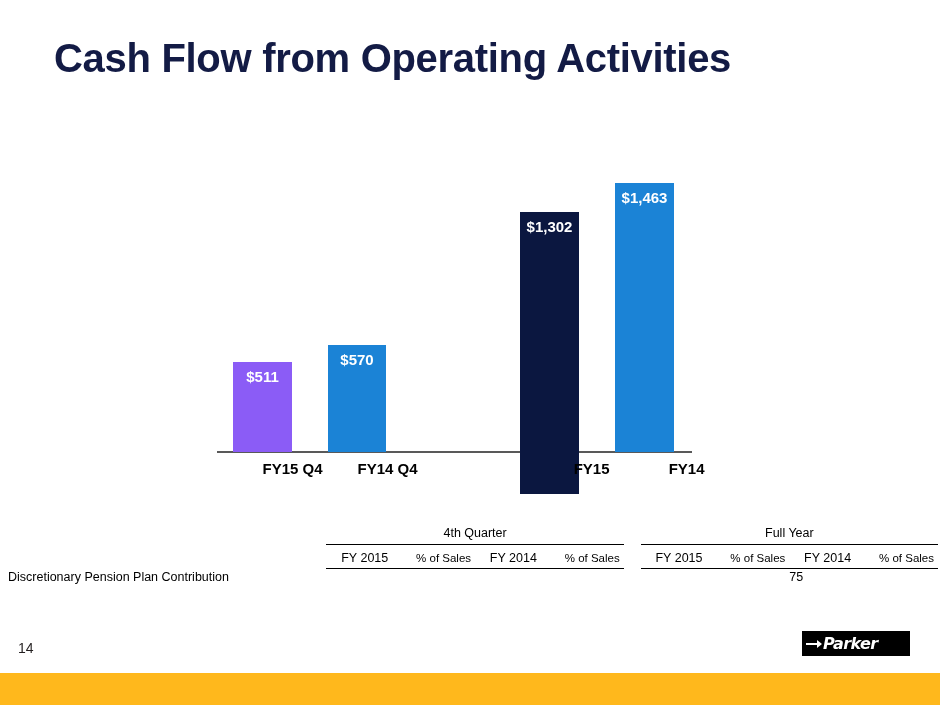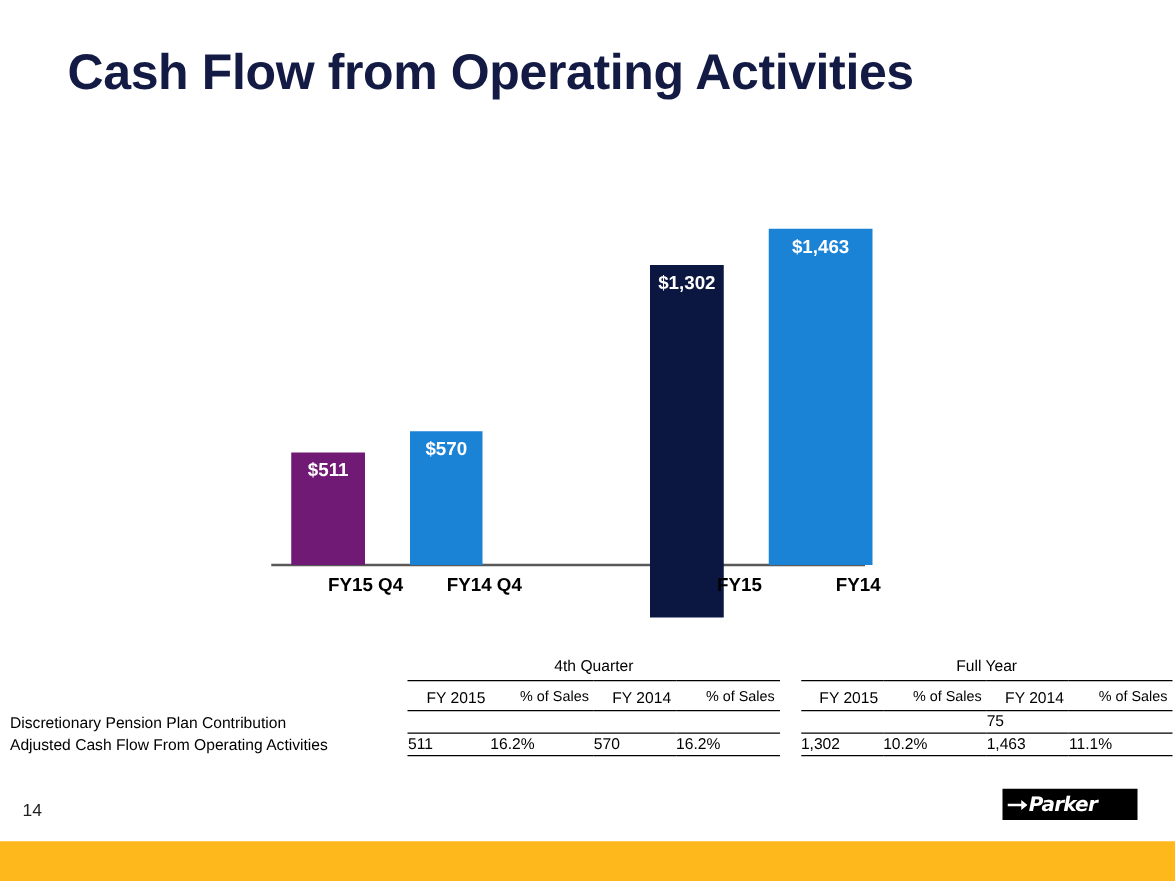--- a/index.html
+++ b/index.html
@@ -172,30 +172,30 @@
 <body>
 
 <div id="slide-title">Cash Flow from Operating Activities</div>
 
 <div id="chart-area">
   <div class="plot"></div>
 </div>
 
 <div class="axis-line"></div>
 
-<div class="bar" id="bar-0" style="position: absolute; left: 233px; width: 59px; height: 90px; top: 362px; background: #701a75;">
+<div class="bar" id="bar-0" style="position: absolute; left: 233px; width: 59px; height: 90px; top: 362px; background: #8b5cf6;">
   <span class="bar-label">$511</span>
 </div>
 <div class="bar" id="bar-1" style="position: absolute; left: 328px; width: 58px; height: 107px; top: 345px; background: rgb(27, 131, 214);">
   <span class="bar-label">$570</span>
 </div>
 <div class="bar" id="bar-2" style="position: absolute; left: 520px; width: 59px; height: 282px; top: 212px; background: rgb(11, 23, 64);">
   <span class="bar-label">$1,302</span>
 </div>
-<div class="bar" id="bar-3" style="position: absolute; left: 615px; width: 83px; height: 269px; top: 183px; background: rgb(27, 131, 214);">
+<div class="bar" id="bar-3" style="position: absolute; left: 615px; width: 59px; height: 269px; top: 183px; background: rgb(27, 131, 214);">
   <span class="bar-label">$1,463</span>
 </div>
 
 <div class="cat-label" id="cat-0" style="left: 202.5px;">FY15 Q4</div>
 <div class="cat-label" id="cat-1" style="left: 297.5px;">FY14 Q4</div>
 <div class="cat-label" id="cat-2" style="left: 489.5px;">FY15</div>
 <div class="cat-label" id="cat-3" style="left: 584.5px;">FY14</div>
 
 <div id="data-table">
   <table class="fin">
@@ -244,32 +244,20 @@
       <td></td>
       <td></td>
       <td></td>
       <td></td>
       <td></td>
       <td></td>
       <td>75</td>
       <td></td>
     </tr>
 
-    <tr class="totalrow">
-      <td>Adjusted Cash Flow From Operating Activities</td>
-      <td class="rule-top rule-bot">511</td>
-      <td class="rule-top rule-bot">16.2%</td>
-      <td class="rule-top rule-bot">570</td>
-      <td class="rule-top rule-bot">16.2%</td>
-      <td></td>
-      <td class="rule-top rule-bot">1,302</td>
-      <td class="rule-top rule-bot">10.2%</td>
-      <td class="rule-top rule-bot">1,463</td>
-      <td class="rule-top rule-bot">11.1%</td>
-    </tr>
   </tbody>
     </table>
 </div>
 
 <div id="page-number">14</div>
 
 <div id="brand-logo">
   <svg class="logo-arrow" viewBox="0 0 16 14">
     <path d="M0 6 L11 6 L11 3 L16 7 L11 11 L11 8 L0 8 Z" fill="#ffffff"></path>
   </svg>

